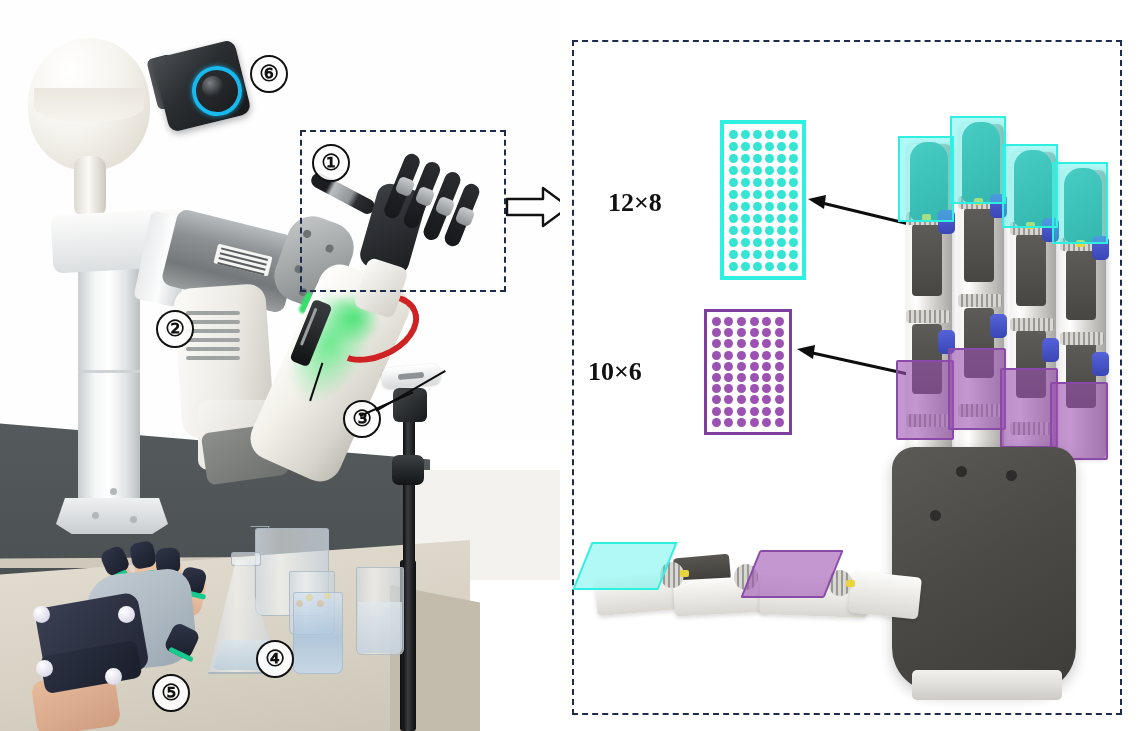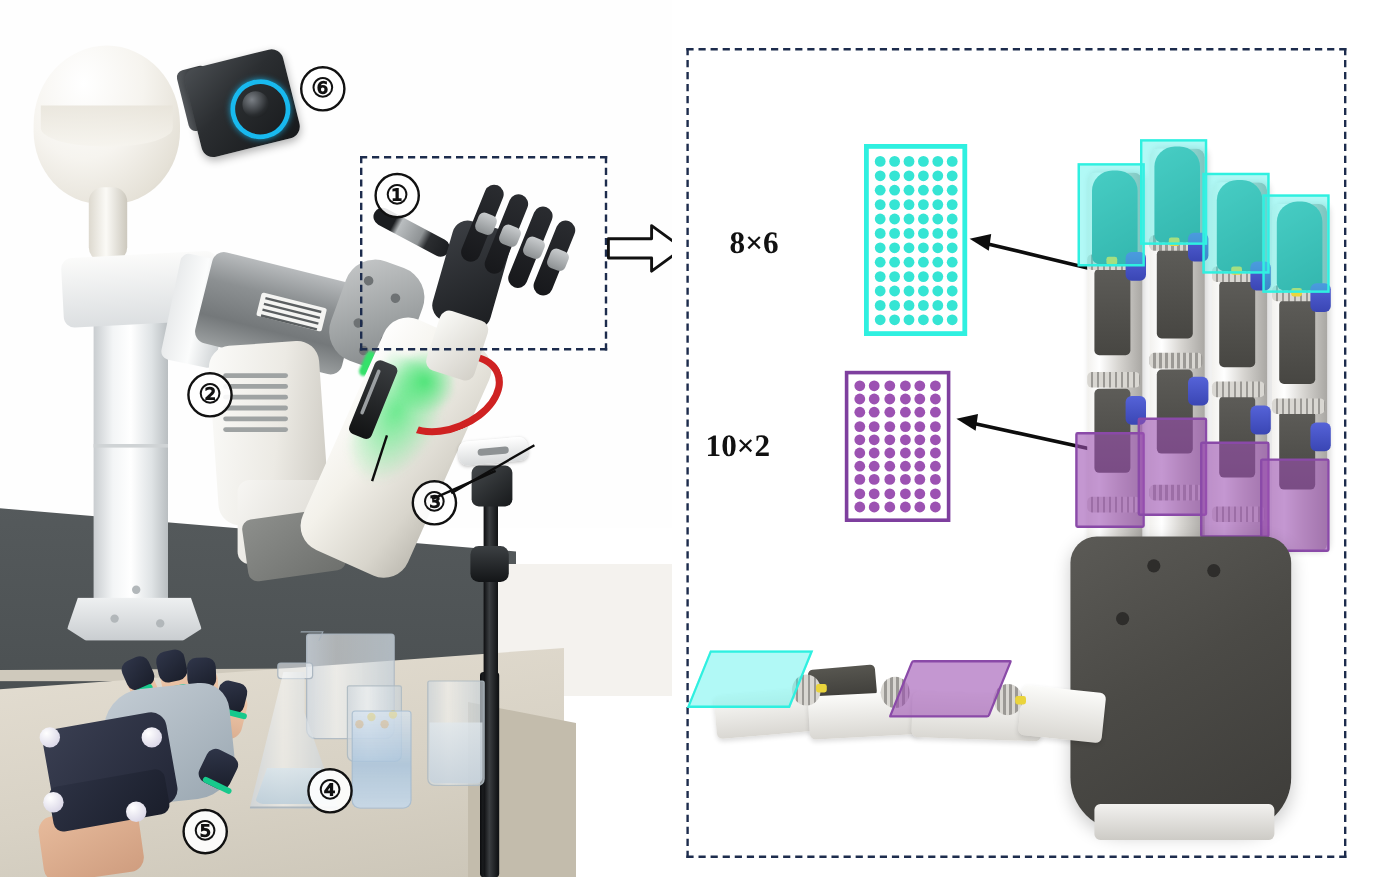--- a/index.html
+++ b/index.html
@@ -352,21 +352,21 @@
   <div class="leader" style="left:310px;top:400px;width:40px;transform:rotate(-72deg)"></div>
 
   <svg class="blk-arrow" viewBox="0 0 66 46">
     <polygon points="2,15 38,15 38,4 64,23 38,42 38,31 2,31" fill="#ffffff" stroke="#111111" stroke-width="2.4" stroke-linejoin="round"></polygon>
   </svg>
 </div>
 
 <div id="right-panel">
 
 
-  <div class="grid-label" style="left:34px;top:146px">8×6</div>
+  <div class="grid-label" style="left:34px;top:146px">12×8</div>
   <div class="dotgrid" id="grid-cyan" style="grid-template-columns: repeat(6, 1fr); grid-template-rows: repeat(12, 1fr);">
       <span style="width: 9px; height: 9px; background: rgb(53, 229, 212);"></span>
       <span style="width: 9px; height: 9px; background: rgb(53, 229, 212);"></span>
       <span style="width: 9px; height: 9px; background: rgb(53, 229, 212);"></span>
       <span style="width: 9px; height: 9px; background: rgb(53, 229, 212);"></span>
       <span style="width: 9px; height: 9px; background: rgb(53, 229, 212);"></span>
       <span style="width: 9px; height: 9px; background: rgb(53, 229, 212);"></span>
       <span style="width: 9px; height: 9px; background: rgb(53, 229, 212);"></span>
       <span style="width: 9px; height: 9px; background: rgb(53, 229, 212);"></span>
       <span style="width: 9px; height: 9px; background: rgb(53, 229, 212);"></span>
@@ -432,21 +432,21 @@
       <span style="width: 9px; height: 9px; background: rgb(53, 229, 212);"></span>
       <span style="width: 9px; height: 9px; background: rgb(53, 229, 212);"></span>
       <span style="width: 9px; height: 9px; background: rgb(53, 229, 212);"></span>
       <span style="width: 9px; height: 9px; background: rgb(53, 229, 212);"></span>
     </div>
   <svg class="arrow-l" style="left:232px;top:150px;width:132px;height:44px">
     <line x1="128" y1="38" x2="12" y2="10" stroke="#0d0d0d" stroke-width="3"></line>
     <polygon points="2,7 20,3 18,17" fill="#0d0d0d"></polygon>
   </svg>
 
-  <div class="grid-label" style="left:14px;top:315px">10×2</div>
+  <div class="grid-label" style="left:14px;top:315px">10×6</div>
   <div class="dotgrid" id="grid-purple" style="grid-template-columns: repeat(6, 1fr); grid-template-rows: repeat(10, 1fr);">
       <span style="width: 9px; height: 9px; background: rgb(156, 82, 178);"></span>
       <span style="width: 9px; height: 9px; background: rgb(156, 82, 178);"></span>
       <span style="width: 9px; height: 9px; background: rgb(156, 82, 178);"></span>
       <span style="width: 9px; height: 9px; background: rgb(156, 82, 178);"></span>
       <span style="width: 9px; height: 9px; background: rgb(156, 82, 178);"></span>
       <span style="width: 9px; height: 9px; background: rgb(156, 82, 178);"></span>
       <span style="width: 9px; height: 9px; background: rgb(156, 82, 178);"></span>
       <span style="width: 9px; height: 9px; background: rgb(156, 82, 178);"></span>
       <span style="width: 9px; height: 9px; background: rgb(156, 82, 178);"></span>

